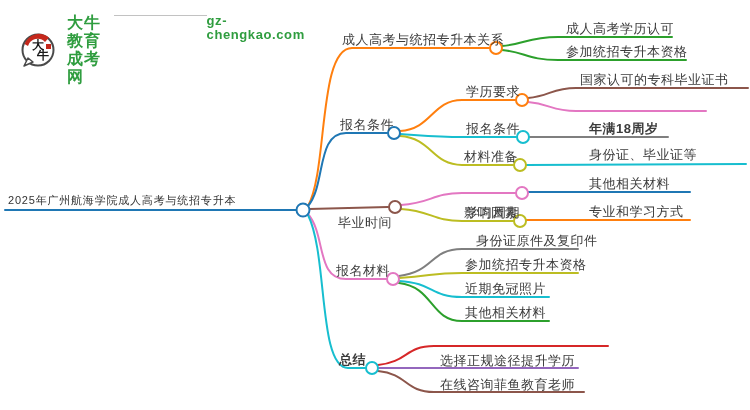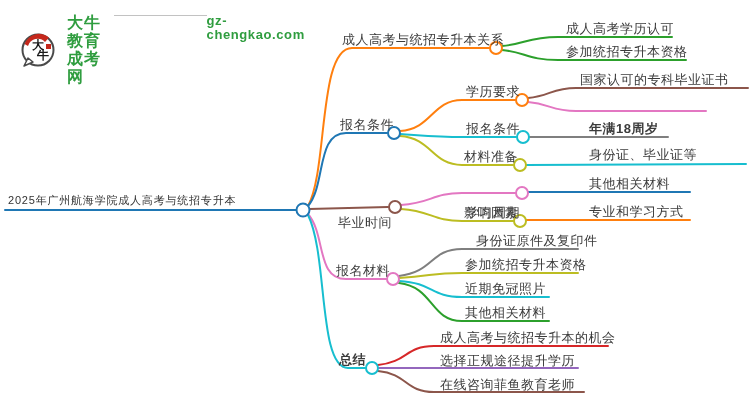--- a/index.html
+++ b/index.html
@@ -98,21 +98,20 @@
   <div class="node-label" style="left:464px;top:205px;">影响因素</div>
   <div class="node-label" style="left:589px;top:204px;">专业和学习方式</div>
 
   <div class="node-label" style="left:336px;top:263px;">报名材料</div>
   <div class="node-label" style="left:464px;top:233px;margin-left:12px;">身份证原件及复印件</div>
   <div class="node-label" style="left:465px;top:257px;">参加统招专升本资格</div>
   <div class="node-label" style="left:465px;top:281px;">近期免冠照片</div>
   <div class="node-label" style="left:465px;top:305px;">其他相关材料</div>
 
   <div class="node-label" style="left:339px;top:352px;font-weight:bold;">总结</div>
-  <div class="node-label" style="left:440px;top:330px;">成人高考与统招专升本的机会</div>
   <div class="node-label" style="left:440px;top:353px;">选择正规途径提升学历</div>
   <div class="node-label" style="left:440px;top:377px;">在线咨询菲鱼教育老师</div>
 
   <div id="logo">
     <div id="logo-icon">
       <svg width="42" height="44" viewBox="0 0 42 44">
         <circle cx="20" cy="22" r="15.5" fill="#ffffff" stroke="#4a4a4a" stroke-width="2"></circle>
         <path d="M10,30 L6,38 L15,34 Z" fill="#ffffff" stroke="#4a4a4a" stroke-width="1.5" stroke-linejoin="round"></path>
         <path d="M6.5,16 A15.5,15.5 0 0 1 31,9.5 L27,14 A10,10 0 0 0 10,18 Z" fill="#c5281c"></path>
         <text x="14" y="21" font-size="12" font-weight="bold" fill="#1a1a1a" font-family="Liberation Sans, DejaVu Sans, sans-serif">大</text>

